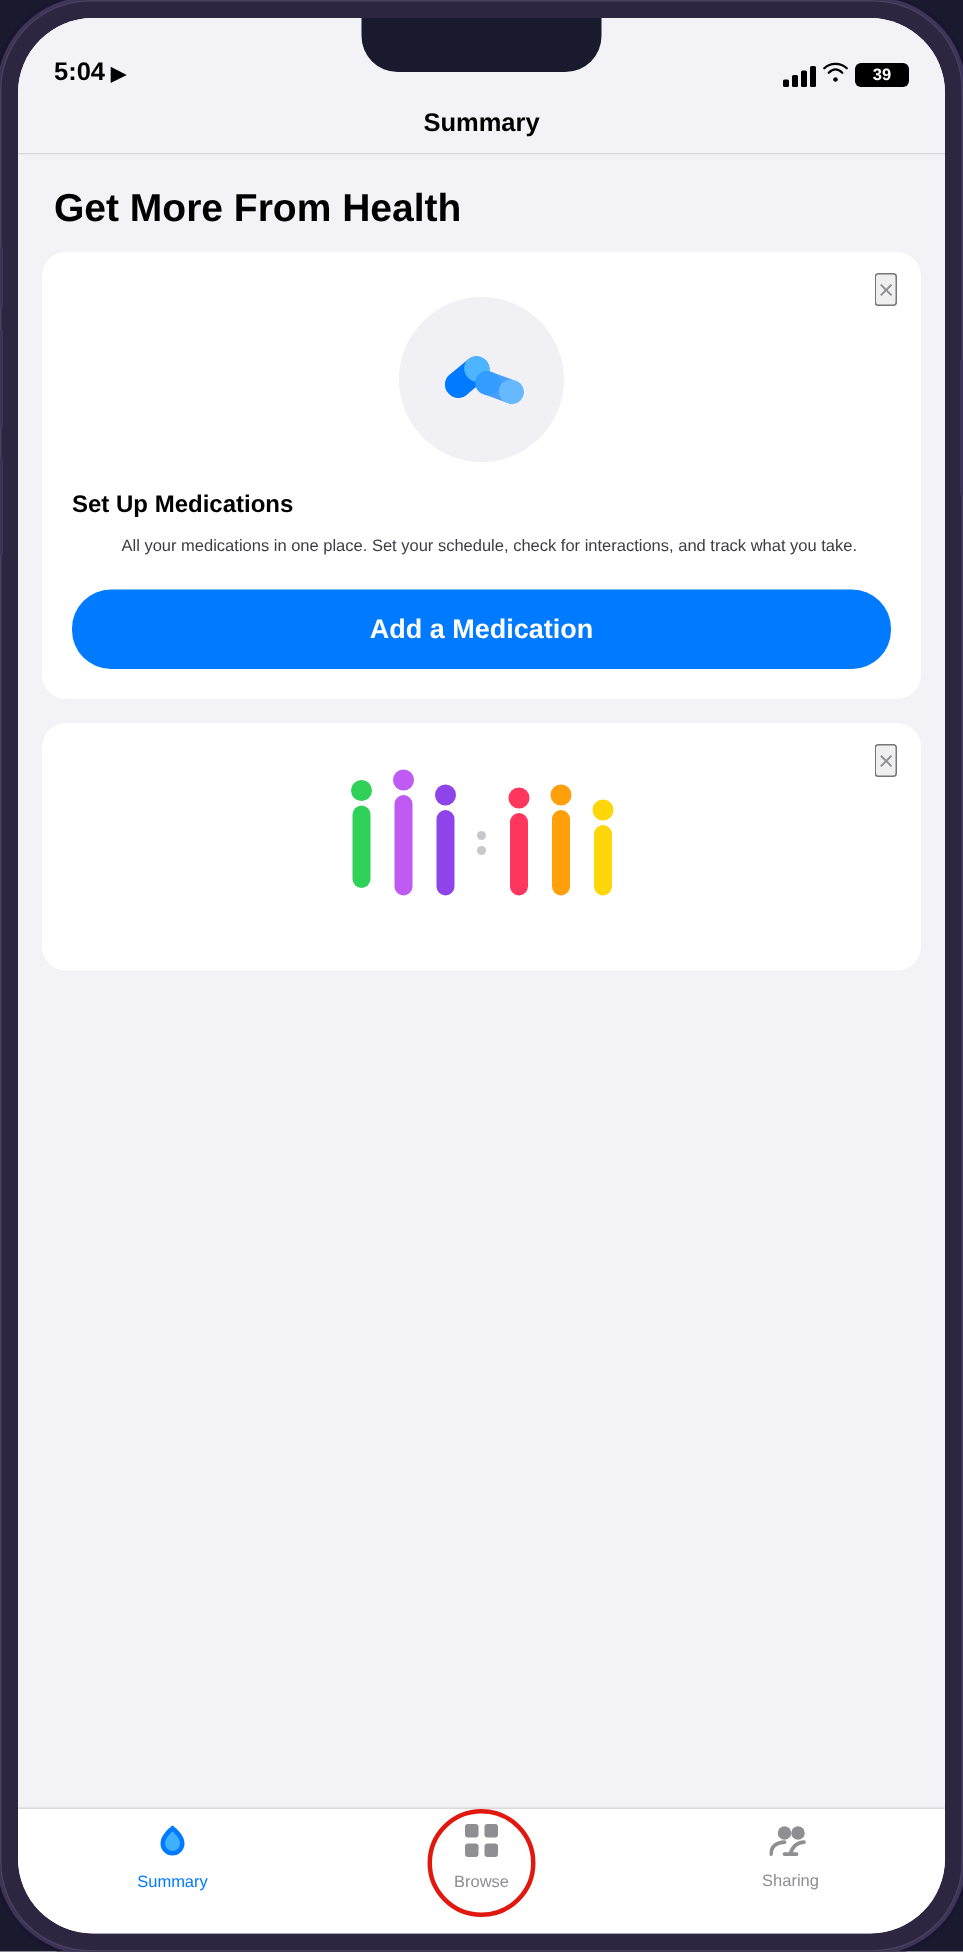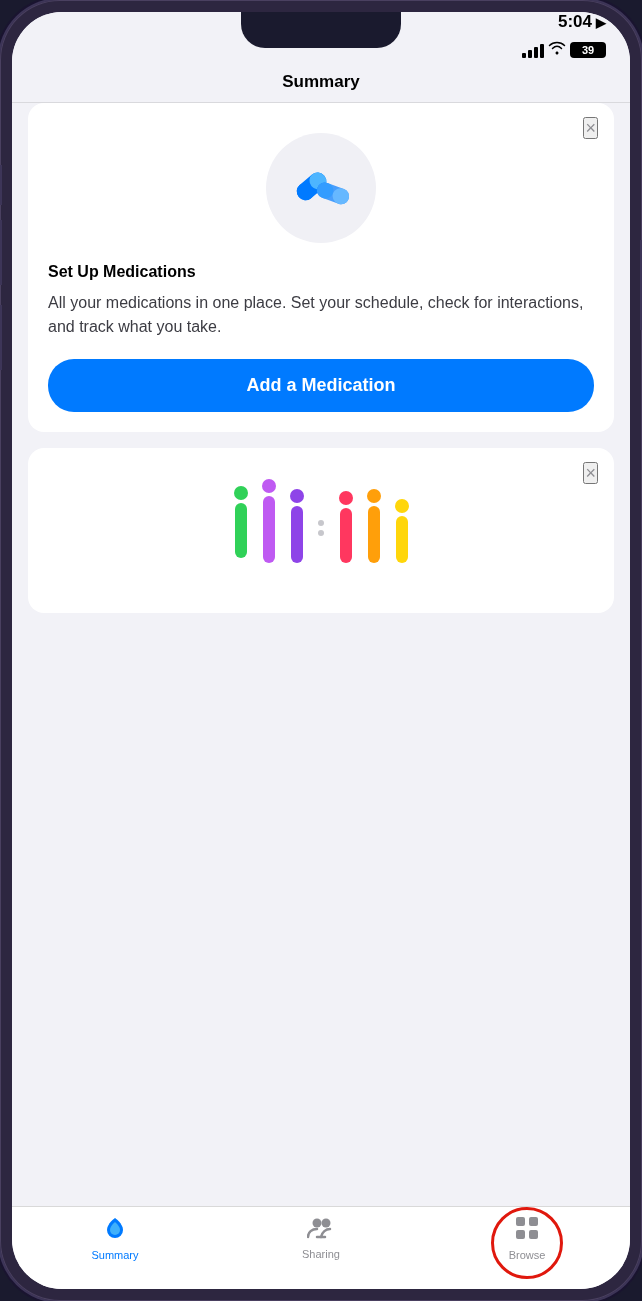--- a/index.html
+++ b/index.html
@@ -52,21 +52,20 @@
     
     .status-bar {
       height: 54px;
       display: flex;
       align-items: flex-end;
       justify-content: space-between;
       padding: 0 24px 8px;
       background: #f2f2f7;
       position: relative;
       z-index: 10;
-      flex-direction: column;
     }
 
     .status-time {
       font-size: 17px;
       font-weight: 600;
       color: #000;
       display: flex;
       align-items: center;
       gap: 4px;
     }
@@ -170,24 +169,25 @@
     }
 
     .card-title {
       font-size: 16px;
       font-weight: 700;
       color: #000;
       margin-bottom: 10px;
     }
 
     .card-desc {
-      font-size: 16px;
+      font-size: 11px;
       color: #3c3c43;
       line-height: 1.5;
       margin-bottom: 20px;
+      margin-left: 33px;
     }
 
     .add-medication-btn {
       background: #007aff;
       color: #fff;
       border: none;
       border-radius: 26px;
       width: 100%;
       padding: 16px;
       font-size: 18px;
@@ -351,20 +351,23 @@
         </div>
       </div>
     </div>
 
     <div class="nav-title">
       <span>Summary</span>
     </div>
 
     <div class="scroll-content">
 
+      <div class="section-header">
+        <span>Get More From Health</span>
+      </div>
 
       <div class="card">
         <button class="card-close">×</button>
 
         <div class="med-icon-container">
           <div class="med-icon-circle">
 
             <svg class="pills-svg" viewBox="0 0 80 65" xmlns="http://www.w3.org/2000/svg">
 
               <g transform="rotate(-40, 30, 30)">
@@ -434,45 +437,45 @@
       <div class="tab-item active">
         <span class="tab-icon">
           <svg width="26" height="26" viewBox="0 0 26 26" fill="none" xmlns="http://www.w3.org/2000/svg">
             <path d="M13 3C13 3 5 8.5 5 15a8 8 0 0016 0c0-6.5-8-12-8-12z" fill="#007aff"></path>
             <path d="M13 7C13 7 8 11 8 15a5 5 0 0010 0c0-4-5-8-5-8z" fill="#5ac8fa" opacity="0.7"></path>
           </svg>
         </span>
         <span class="tab-label">Summary</span>
       </div>
 
+      <div class="tab-item inactive" style="position:relative;">
+
+        <div class="browse-highlight"></div>
+        <span class="tab-icon">
+          <svg width="26" height="26" viewBox="0 0 26 26" fill="none" xmlns="http://www.w3.org/2000/svg">
+
+            <rect x="2" y="2" width="9" height="9" rx="2" fill="#8e8e93"></rect>
+            <rect x="15" y="2" width="9" height="9" rx="2" fill="#8e8e93"></rect>
+            <rect x="2" y="15" width="9" height="9" rx="2" fill="#8e8e93"></rect>
+            <rect x="15" y="15" width="9" height="9" rx="2" fill="#8e8e93"></rect>
+          </svg>
+        </span>
+        <span class="tab-label">Browse</span>
+      </div>
+
       <div class="tab-item inactive">
         <span class="tab-icon">
           <svg width="28" height="24" viewBox="0 0 28 24" fill="none" xmlns="http://www.w3.org/2000/svg">
 
             <circle cx="10" cy="7" r="4.5" fill="#8e8e93"></circle>
             <path d="M1 21c0-5 4-8 9-8" stroke="#8e8e93" stroke-width="2.5" stroke-linecap="round" fill="none"></path>
             <circle cx="19" cy="7" r="4.5" fill="#8e8e93"></circle>
             <path d="M14 21c1-5 5-8 9-8" stroke="#8e8e93" stroke-width="2.5" stroke-linecap="round" fill="none"></path>
             <path d="M10 21h8" stroke="#8e8e93" stroke-width="2.5" stroke-linecap="round"></path>
           </svg>
         </span>
         <span class="tab-label">Sharing</span>
       </div>
 
-      <div class="tab-item inactive" style="position:relative;">
-
-        <div class="browse-highlight"></div>
-        <span class="tab-icon">
-          <svg width="26" height="26" viewBox="0 0 26 26" fill="none" xmlns="http://www.w3.org/2000/svg">
-
-            <rect x="2" y="2" width="9" height="9" rx="2" fill="#8e8e93"></rect>
-            <rect x="15" y="2" width="9" height="9" rx="2" fill="#8e8e93"></rect>
-            <rect x="2" y="15" width="9" height="9" rx="2" fill="#8e8e93"></rect>
-            <rect x="15" y="15" width="9" height="9" rx="2" fill="#8e8e93"></rect>
-          </svg>
-        </span>
-        <span class="tab-label">Browse</span>
-      </div>
-
     </div>
 
   </div>
 </div>
 
 </body></html>

